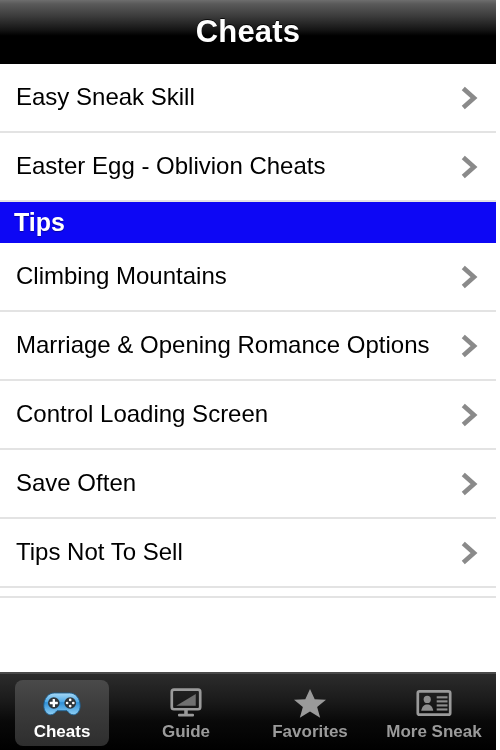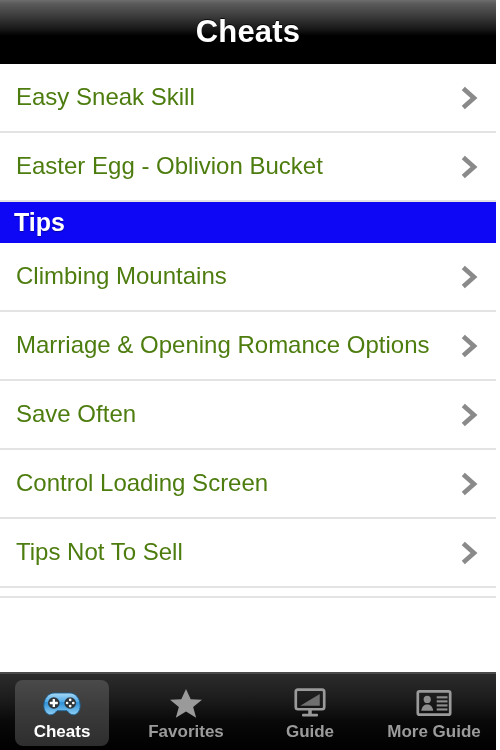--- a/index.html
+++ b/index.html
@@ -65,21 +65,21 @@
     display: flex;
     align-items: center;
     padding: 0 10px 0 16px;
     background: #ffffff;
     box-sizing: border-box;
     border-bottom: 2px solid #e3e3e3;
   }
   .row-label {
     flex: 1 1 auto;
     font-size: 24px;
-    color: #4d7c0f;
+    color: #000000;
     line-height: 1.1;
     white-space: nowrap;
     overflow: hidden;
   }
   .chevron {
     flex: 0 0 auto;
     width: 22px;
     height: 26px;
     margin-right: 5px;
     display: block;
@@ -178,21 +178,21 @@
       <span class="row-label">Easy Sneak Skill</span>
       <span class="chevron">
         <svg viewBox="0 0 22 26" width="22" height="26" aria-hidden="true">
           <polyline points="6,5 15,13 6,21" fill="none" stroke="#8a8a8a" stroke-width="4.6" stroke-linecap="square" stroke-linejoin="miter"></polyline>
         </svg>
       </span>
     </div>
 
 
     <div class="row">
-      <span class="row-label">Easter Egg - Oblivion Bucket</span>
+      <span class="row-label">Easter Egg - Oblivion Cheats</span>
       <span class="chevron">
         <svg viewBox="0 0 22 26" width="22" height="26" aria-hidden="true">
           <polyline points="6,5 15,13 6,21" fill="none" stroke="#8a8a8a" stroke-width="4.6" stroke-linecap="square" stroke-linejoin="miter"></polyline>
         </svg>
       </span>
     </div>
 
     <div class="section-header">
       <span class="section-header-label">Tips</span>
     </div>
@@ -209,30 +209,30 @@
     <div class="row">
       <span class="row-label">Marriage &amp; Opening Romance Options</span>
       <span class="chevron">
         <svg viewBox="0 0 22 26" width="22" height="26" aria-hidden="true">
           <polyline points="6,5 15,13 6,21" fill="none" stroke="#8a8a8a" stroke-width="4.6" stroke-linecap="square" stroke-linejoin="miter"></polyline>
         </svg>
       </span>
     </div>
 
     <div class="row">
+      <span class="row-label">Control Loading Screen</span>
+      <span class="chevron">
+        <svg viewBox="0 0 22 26" width="22" height="26" aria-hidden="true">
+          <polyline points="6,5 15,13 6,21" fill="none" stroke="#8a8a8a" stroke-width="4.6" stroke-linecap="square" stroke-linejoin="miter"></polyline>
+        </svg>
+      </span>
+    </div>
+
+    <div class="row">
       <span class="row-label">Save Often</span>
-      <span class="chevron">
-        <svg viewBox="0 0 22 26" width="22" height="26" aria-hidden="true">
-          <polyline points="6,5 15,13 6,21" fill="none" stroke="#8a8a8a" stroke-width="4.6" stroke-linecap="square" stroke-linejoin="miter"></polyline>
-        </svg>
-      </span>
-    </div>
-
-    <div class="row">
-      <span class="row-label">Control Loading Screen</span>
       <span class="chevron">
         <svg viewBox="0 0 22 26" width="22" height="26" aria-hidden="true">
           <polyline points="6,5 15,13 6,21" fill="none" stroke="#8a8a8a" stroke-width="4.6" stroke-linecap="square" stroke-linejoin="miter"></polyline>
         </svg>
       </span>
     </div>
 
     <div class="row">
       <span class="row-label">Tips Not To Sell</span>
       <span class="chevron">
@@ -270,54 +270,54 @@
             <circle cx="34.4" cy="16" r="1.5" fill="#ffffff"></circle>
           </svg>
         </span>
         <span class="tab-label">Cheats</span>
       </div>
     </div>
 
     <div class="tab">
       <div class="tab-inner">
         <span class="tab-icon">
-          <svg viewBox="0 0 36 34" width="34" height="32" aria-hidden="true">
-            <path d="M18 2 L23 13 L35 13.6 L25.6 21.2 L28.8 32.6 L18 26 L7.2 32.6 L10.4 21.2 L1 13.6 L13 13 Z" fill="#9a9a9a"></path>
-          </svg>
-        </span>
-        <span class="tab-label">Favorites</span>
-      </div>
-    </div>
-
-    <div class="tab">
-      <div class="tab-inner">
-        <span class="tab-icon">
           <svg viewBox="0 0 40 36" width="36" height="32" aria-hidden="true">
             <rect x="4" y="3" width="32" height="22" rx="2.5" fill="none" stroke="#9a9a9a" stroke-width="3"></rect>
             <path d="M9 21 L31 8 L31 21 Z" fill="#6f6f6f"></path>
             <rect x="18" y="25" width="4" height="6" fill="#9a9a9a"></rect>
             <rect x="11" y="30" width="18" height="3.2" rx="1.2" fill="#9a9a9a"></rect>
           </svg>
         </span>
         <span class="tab-label">Guide</span>
+      </div>
+    </div>
+
+    <div class="tab">
+      <div class="tab-inner">
+        <span class="tab-icon">
+          <svg viewBox="0 0 36 34" width="34" height="32" aria-hidden="true">
+            <path d="M18 2 L23 13 L35 13.6 L25.6 21.2 L28.8 32.6 L18 26 L7.2 32.6 L10.4 21.2 L1 13.6 L13 13 Z" fill="#9a9a9a"></path>
+          </svg>
+        </span>
+        <span class="tab-label">Favorites</span>
       </div>
     </div>
 
 
     <div class="tab">
       <div class="tab-inner">
         <span class="tab-icon">
           <svg viewBox="0 0 40 30" width="36" height="28" aria-hidden="true">
             <rect x="2" y="2" width="36" height="26" rx="2" fill="none" stroke="#9a9a9a" stroke-width="3"></rect>
             <circle cx="12.5" cy="11" r="4" fill="#8d8d8d"></circle>
             <path d="M5.8 23.5 C6.6 18.6 9.4 16.6 12.5 16.6 C15.6 16.6 18.4 18.6 19.2 23.5 Z" fill="#8d8d8d"></path>
             <rect x="23" y="7.5" width="12" height="2.4" fill="#8d8d8d"></rect>
             <rect x="23" y="12" width="12" height="2.4" fill="#8d8d8d"></rect>
             <rect x="23" y="16.5" width="12" height="2.4" fill="#8d8d8d"></rect>
             <rect x="23" y="21" width="12" height="2.4" fill="#8d8d8d"></rect>
           </svg>
         </span>
-        <span class="tab-label">More Guide</span>
+        <span class="tab-label">More Sneak</span>
       </div>
     </div>
 
   </div>
 </div>
 
 </body></html>

